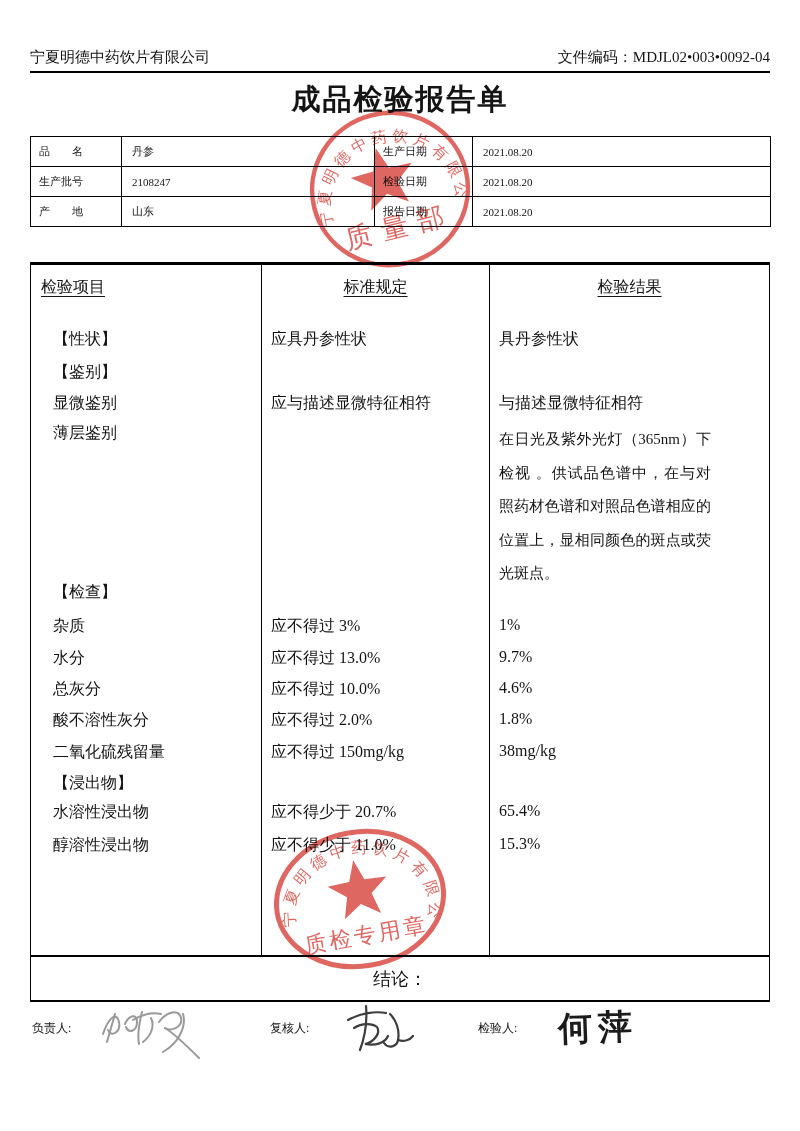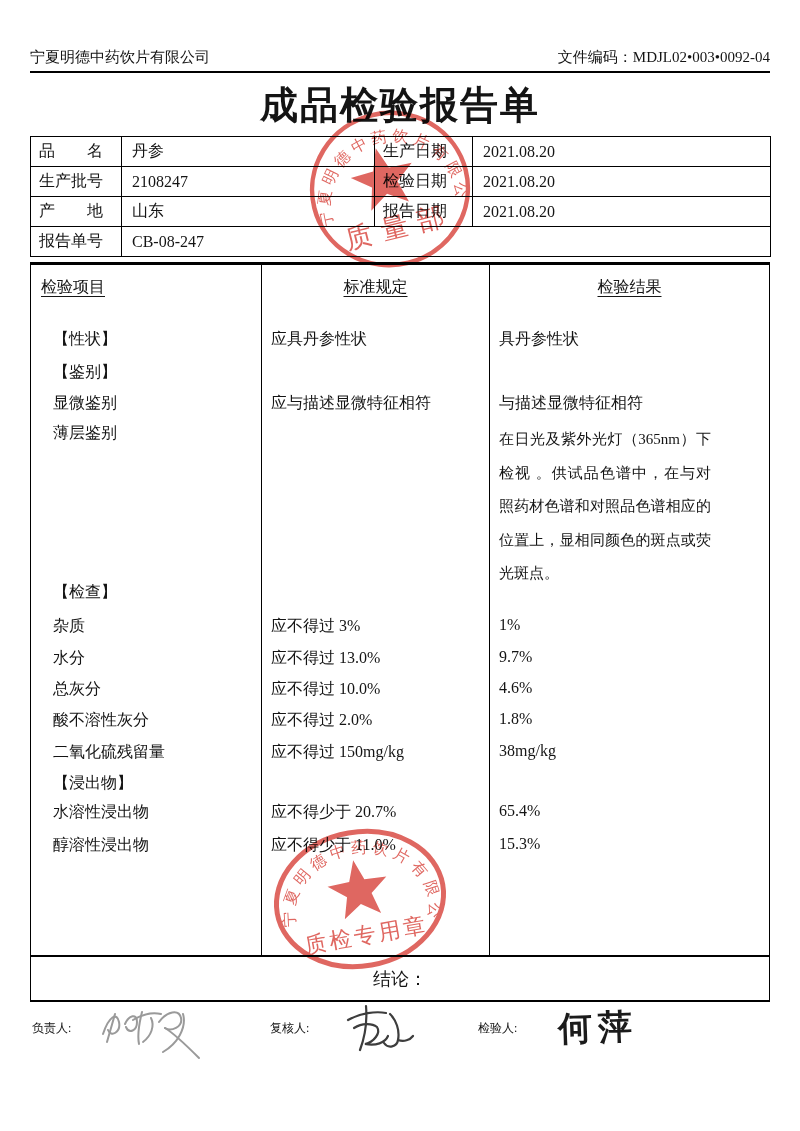--- a/index.html
+++ b/index.html
@@ -11,24 +11,24 @@
     font-family:"Liberation Serif","DejaVu Serif",serif;
     color:#141414;
     overflow:hidden;
   }
   
   .doc-header{position:absolute;left:30px;top:48px;width:740px;height:22px;font-size:15px;}
   .doc-header .company{position:absolute;left:0;top:0;}
   .doc-header .doccode{position:absolute;right:0;top:0;}
   .header-rule{position:absolute;left:30px;top:71px;width:740px;height:2px;background:#000;}
   .doc-title{position:absolute;left:0;top:80px;width:800px;text-align:center;
-    font-size:38px;font-weight:bold;letter-spacing:2px;}
+    font-size:29px;font-weight:bold;letter-spacing:2px;}
   
   .info-table{position:absolute;left:30px;top:136px;width:740px;border-collapse:collapse;table-layout:fixed;}
-  .info-table td{border:1px solid #000;height:29px;font-size:16px;padding:0 0 0 8px;vertical-align:middle;}
+  .info-table td{border:1px solid #000;height:29px;font-size:11px;padding:0 0 0 8px;vertical-align:middle;}
   .info-table td.val{padding-left:10px;}
   
   .main-table{position:absolute;left:30px;top:262px;width:738px;height:691px;
     border-left:1px solid #000;border-right:1px solid #000;border-top:3px solid #000;}
   .vline{position:absolute;top:0;bottom:0;width:1px;background:#000;}
   .vline.v1{left:230px;} .vline.v2{left:458px;}
   .th{position:absolute;font-size:16px;text-decoration:underline;text-underline-offset:4px;white-space:nowrap;}
   .th.h1{left:10px;top:12px;}
   .th.h2{left:231px;top:12px;width:227px;text-align:center;}
   .th.h3{left:459px;top:12px;width:279px;text-align:center;}
@@ -84,24 +84,20 @@
       <td class="val">2108247</td>
       <td>检验日期</td>
       <td class="val">2021.08.20</td>
     </tr>
     <tr>
       <td>产　　地</td>
       <td class="val">山东</td>
       <td>报告日期</td>
       <td class="val">2021.08.20</td>
     </tr>
-    <tr>
-      <td>报告单号</td>
-      <td class="val" colspan="3">CB-08-247</td>
-    </tr>
   </tbody>
     </table>
 
   <div class="main-table">
     <div class="vline v1"></div>
     <div class="vline v2"></div>
 
     <span class="th h1">检验项目</span>
     <span class="th h2">标准规定</span>
     <span class="th h3">检验结果</span>

